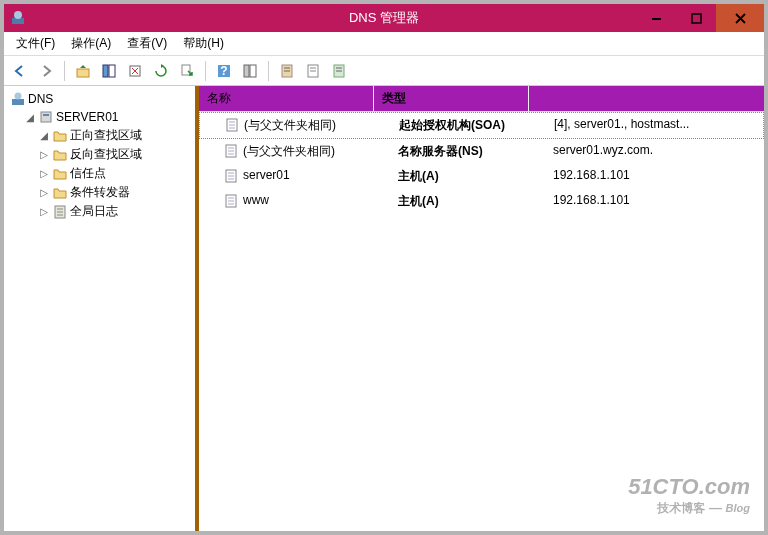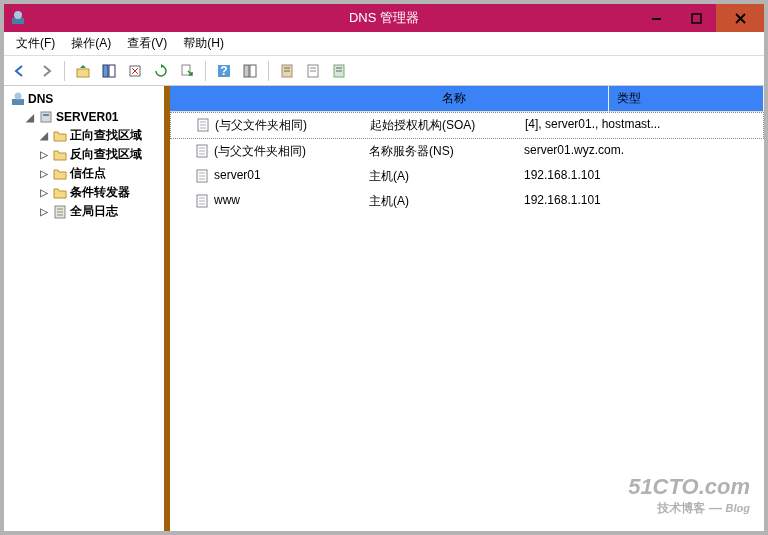--- a/index.html
+++ b/index.html
@@ -13,33 +13,33 @@
     .window-btn.close { background: #c8512f; width: 48px; }
     
     .menubar { height: 24px; background: #fff; display: flex; align-items: center; padding: 0 4px; border-bottom: 1px solid #ddd; }
     .menu-item { padding: 2px 8px; cursor: pointer; }
     
     .toolbar { height: 30px; background: #fff; display: flex; align-items: center; padding: 0 4px; gap: 2px; border-bottom: 1px solid #ccc; }
     .tool-btn { width: 24px; height: 24px; display: flex; align-items: center; justify-content: center; cursor: pointer; border: 1px solid transparent; }
     .tool-sep { width: 1px; height: 20px; background: #ccc; margin: 0 4px; }
     
     .content { display: flex; height: calc(100% - 82px); }
-    .tree-panel { width: 166px; border-right: 6px solid #a16207; padding: 4px; overflow: auto; font-weight: bold; }
+    .tree-panel { width: 195px; border-right: 4px solid #a16207; padding: 4px; overflow: auto; }
     .tree-item { display: flex; align-items: center; padding: 1px 2px; cursor: pointer; gap: 2px; }
     .tree-item.selected { background: #cde8ff; border: 1px dotted #7aa; }
     .tree-indent { display: inline-block; }
     .expander { width: 12px; height: 12px; display: inline-flex; align-items: center; justify-content: center; color: #666; font-size: 10px; }
     .tree-icon { width: 16px; height: 16px; display: inline-flex; align-items: center; justify-content: center; }
     .folder-icon { color: #d9a93e; }
     
     .list-panel { flex: 1; overflow: auto; }
-    .list-header { display: flex; background: #3b82f6; border-bottom: 1px solid #ddd; justify-content: flex-end; }
+    .list-header { display: flex; background: #a21caf; border-bottom: 1px solid #ddd; }
     .list-header-cell { padding: 4px 8px; border-right: 1px solid #eee; }
     .col-name { width: 175px; }
-    .col-type { width: 155px; }
+    .col-type { width: 155px; font-weight: bold; }
     .col-data { flex: 1; }
     .list-row { display: flex; padding: 2px 0; cursor: pointer; }
     .list-row.selected { border: 1px dotted #888; }
     .list-cell { padding: 2px 24px; display: flex; align-items: flex-start; gap: 4px; overflow: hidden; white-space: nowrap; text-overflow: ellipsis; }
     .record-icon { width: 16px; height: 16px; flex-shrink: 0; }
     
     .watermark { position: absolute; right: 18px; bottom: 18px; opacity: 0.5; text-align: right; color: #666; }
     .watermark-main { font-size: 22px; font-weight: bold; font-style: italic; }
     .watermark-sub { font-size: 13px; font-weight: bold; }
   </style>

